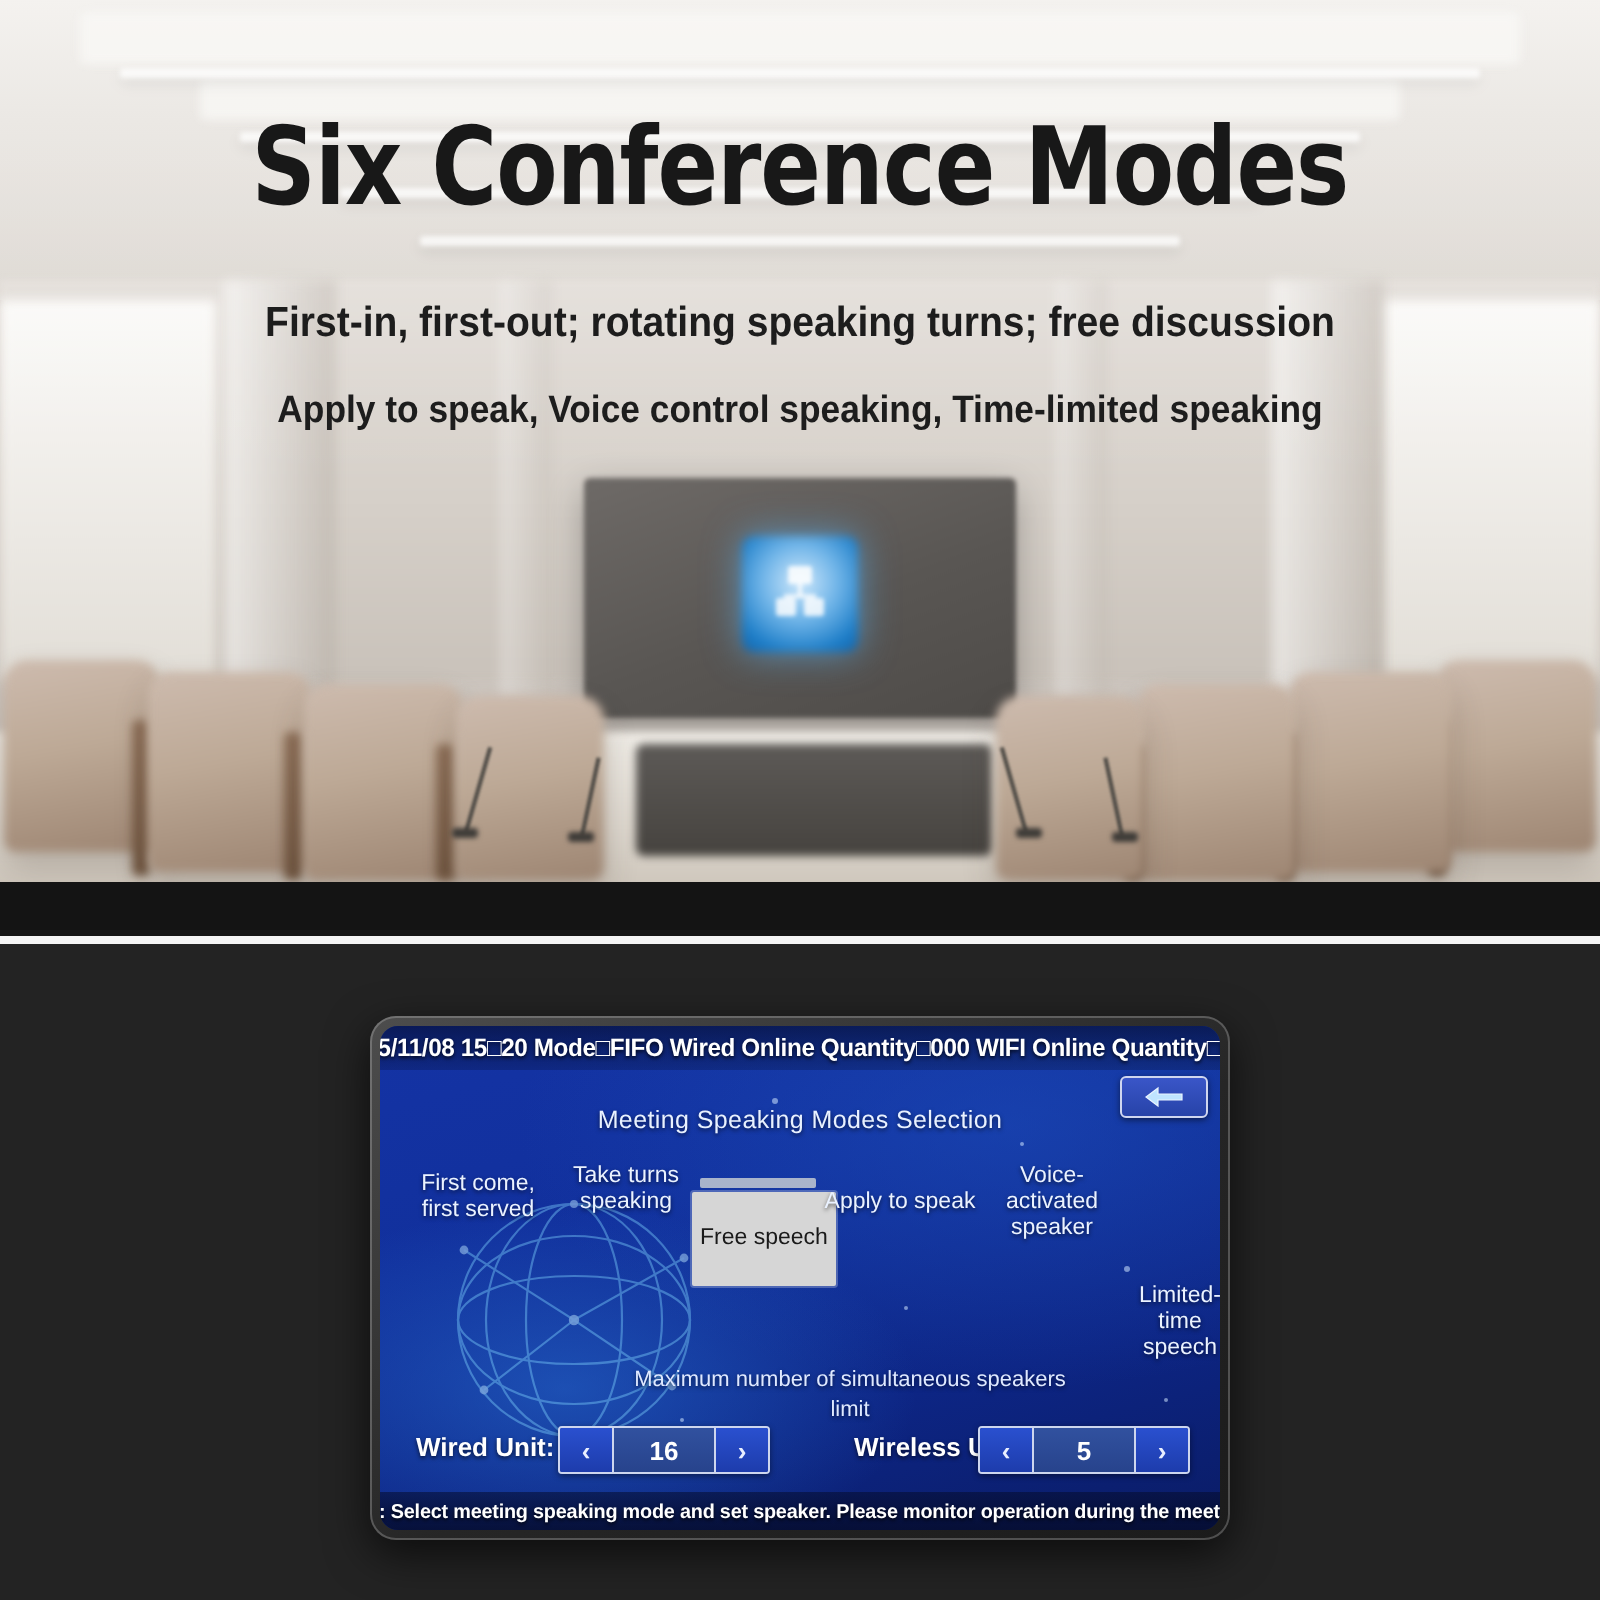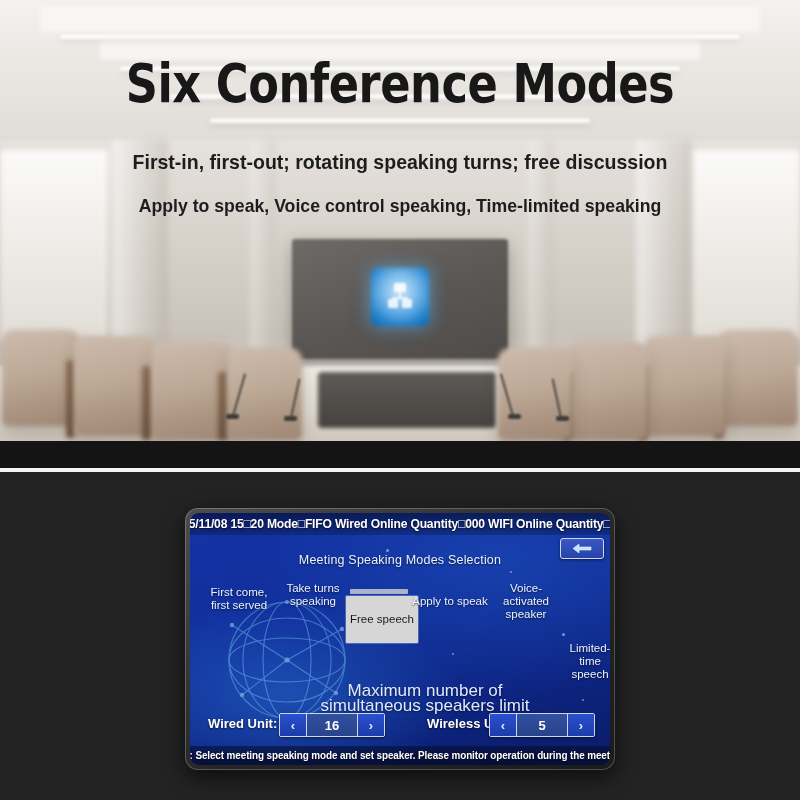--- a/index.html
+++ b/index.html
@@ -113,21 +113,21 @@
   .mode-cap{position:absolute;background:#b9c2cf;border-radius:1px;opacity:.9;}
 
   
   .desc{position:absolute;left:26px;top:106px;width:378px;text-align:center;
     font-size:8.5px;line-height:11px;color:#ffffff;font-weight:700;
     font-family:"DejaVu Sans","Liberation Sans",sans-serif;
     text-shadow:0 1px 2px rgba(0,0,0,.6);letter-spacing:.2px;}
 
   
   .limit-label{position:absolute;left:125px;top:170px;width:220px;text-align:center;
-    font-size:17px;line-height:15px;color:#dfe9ff;text-shadow:0 1px 2px rgba(0,0,0,.55);}
+    font-size:11px;line-height:15px;color:#dfe9ff;text-shadow:0 1px 2px rgba(0,0,0,.55);}
 
   
   .stepper-row{position:absolute;left:0;top:200px;width:100%;height:24px;}
   .unit-label{position:absolute;font-size:13px;color:#ffffff;font-weight:600;
     text-shadow:0 1px 2px rgba(0,0,0,.65);}
   .stepper{position:absolute;display:flex;height:22px;border:1px solid #cdd6ee;border-radius:2px;
     overflow:hidden;box-shadow:0 1px 3px rgba(0,0,0,.45);}
   .step-btn{width:26px;display:flex;align-items:center;justify-content:center;
     background:linear-gradient(180deg,#2a50cf,#1d3cac);color:#e9efff;font-size:13px;font-weight:700;}
   .step-val{width:50px;display:flex;align-items:center;justify-content:center;

